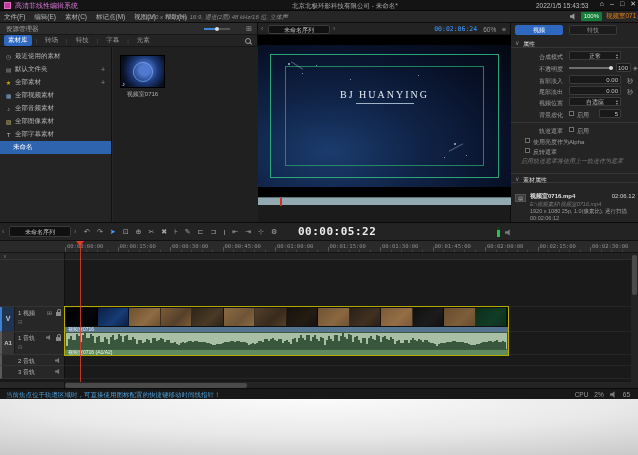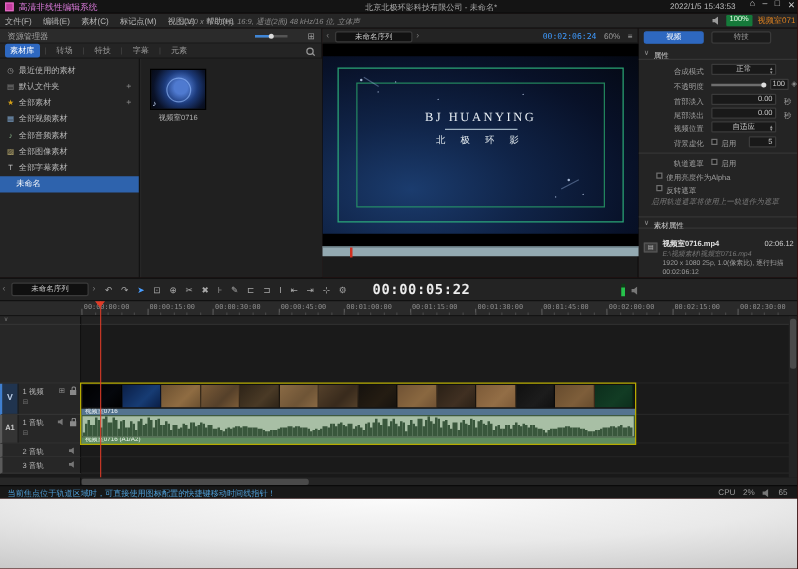--- a/index.html
+++ b/index.html
@@ -1,18 +1,18 @@
 <!DOCTYPE html>
 <html><head>
 <meta charset="utf-8">
 <style>
   html,body{margin:0;padding:0;background:#000;}
   *{box-sizing:border-box;}
   .screen{position:relative;width:638px;height:455px;overflow:hidden;
-    font-family:"Liberation Sans","DejaVu Sans",sans-serif;color:#c0c0c0;background:#7f1d1d;}
+    font-family:"Liberation Sans","DejaVu Sans",sans-serif;color:#c0c0c0;background:#7dd3fc;}
 
   
   .titlebar{position:absolute;left:0;top:0;width:638px;height:11px;background:#141414;border-bottom:1px solid #090909;}
   .appicon{position:absolute;left:4px;top:2px;width:7px;height:7px;background:#c23a9e;border:1px solid #e06ac0;}
   .apptitle{position:absolute;left:15px;top:1px;font-size:7px;color:#d678d6;}
   .doctitle{position:absolute;left:292px;top:2px;font-size:6.5px;color:#a8a8a8;}
   .clock{position:absolute;left:536px;top:2px;font-size:6.5px;color:#bdbdbd;}
   .winbtns{position:absolute;right:2px;top:0;display:flex;gap:6px;font-size:7px;color:#cfcfcf;}
   .winbtns span{cursor:default;}
 
@@ -292,21 +292,20 @@
           <div class="star" style="left:196px;top:98px;width:2px;height:2px;"></div>
           <div class="star" style="left:208px;top:110px;width:1px;height:1px;"></div>
           <div class="star" style="left:186px;top:112px;width:1px;height:1px;"></div>
           <div class="star" style="left:92px;top:34px;width:1px;height:1px;"></div>
           <div class="star" style="left:160px;top:30px;width:1px;height:1px;"></div>
           <div class="cline" style="left:32px;top:20px;width:14px;transform:rotate(32deg);"></div>
           <div class="cline" style="left:190px;top:102px;width:16px;transform:rotate(-28deg);"></div>
           <div class="vtext">
             <div class="en">BJ HUANYING</div>
             <div class="rule"></div>
-            <div class="cn">北 极 环 影</div>
           </div>
         </div>
       </div>
       <div class="seekbar">
         <div class="seekmark"></div>
       </div>
     </div>
 
     <div class="inspector">
       <div class="insp-tabs">

